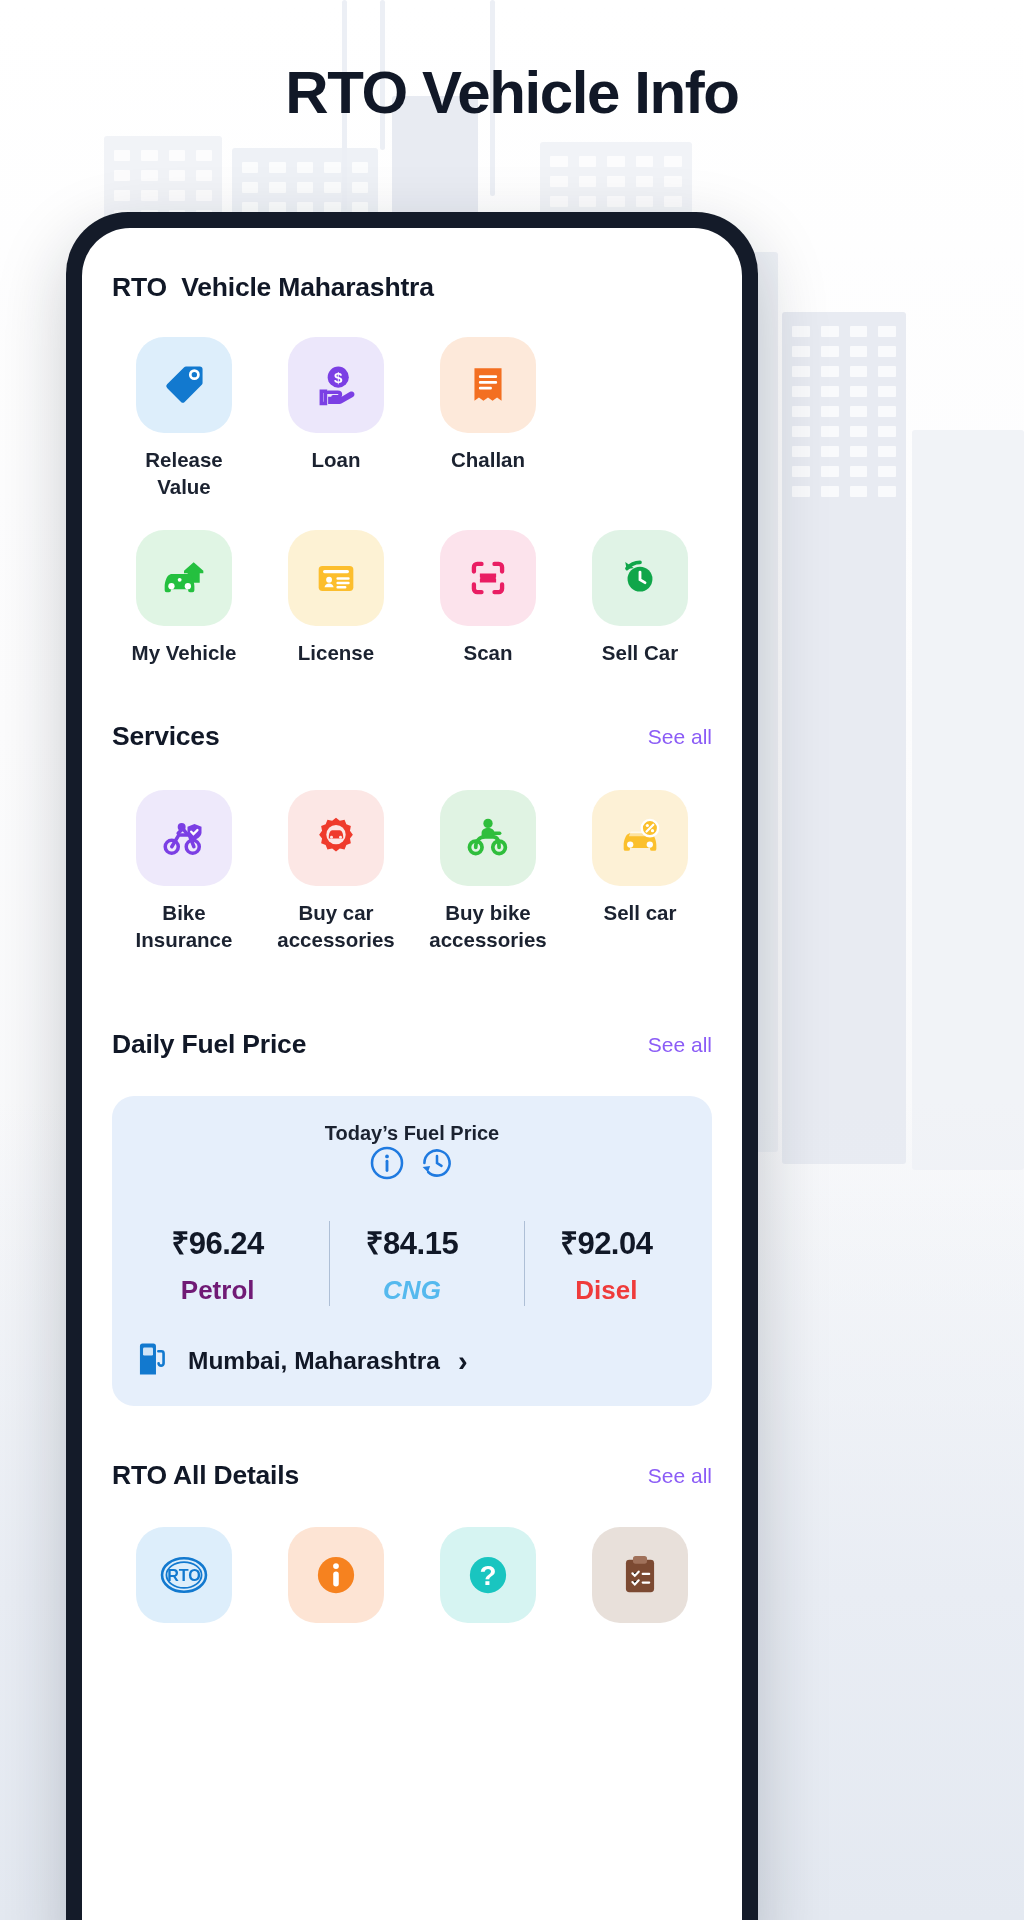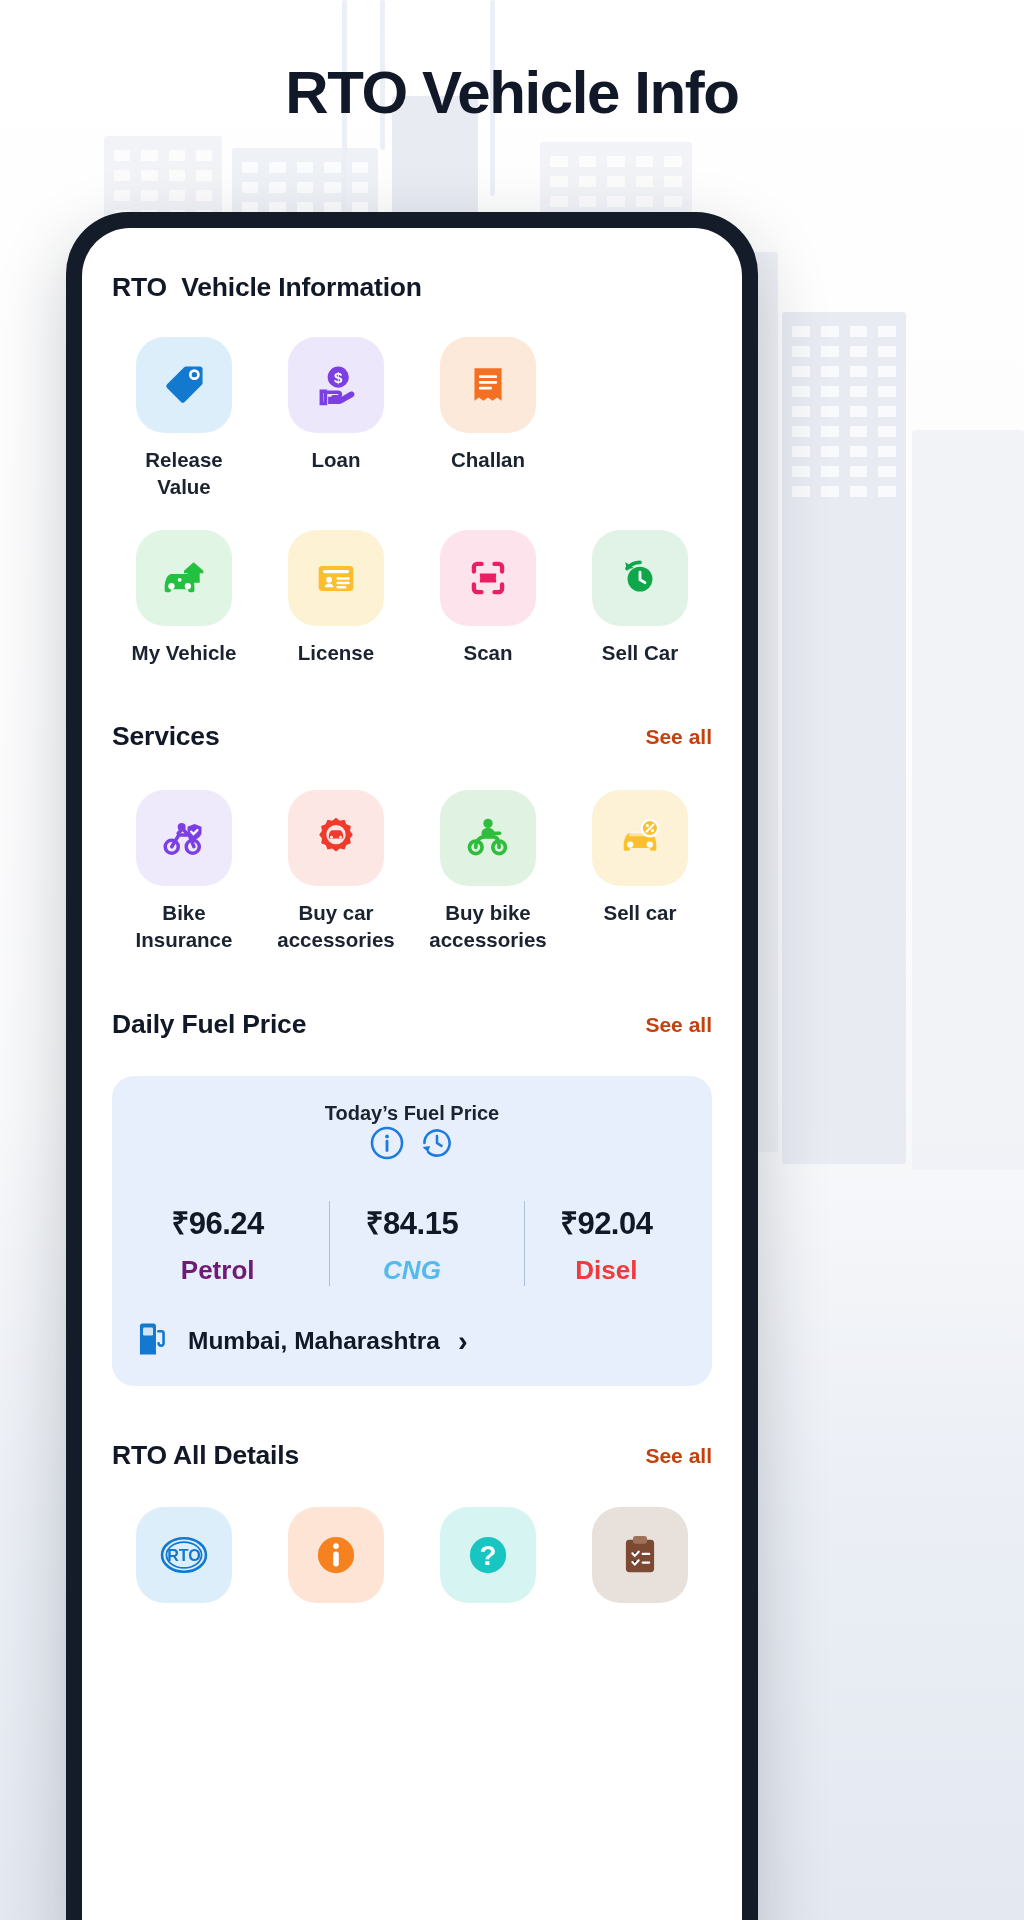--- a/index.html
+++ b/index.html
@@ -99,22 +99,22 @@
     letter-spacing: -0.2px;
     white-space: pre;
   }
   .sec-head {
     display: flex;
     align-items: center;
     justify-content: space-between;
   }
   .see-all {
     font-size: 21px;
-    color: #c2410c;
-    font-weight: bold;
+    color: #8b5cf6;
+    font-weight: normal;
   }
 
   .grid4 {
     display: grid;
     grid-template-columns: repeat(4, 1fr);
     column-gap: 8px;
   }
   .cell {
     display: flex;
     flex-direction: column;
@@ -336,21 +336,21 @@
   <div class="pole" style="left:380px;top:0;height:150px;"></div>
   <div class="pole" style="left:490px;top:0;height:196px;"></div>
   <div class="bg-gradient-bottom"></div>
 </div>
 
 <div class="page-title">RTO Vehicle Info</div>
 
 <div class="phone">
   <div class="screen">
 
-    <div class="sec-title">RTO  Vehicle Information</div>
+    <div class="sec-title">RTO  Vehicle Maharashtra</div>
 
     <div class="grid4" style="margin-top:34px;">
 
 
       <div class="cell">
         <div class="tile" style="background:#ddeefb;">
           <svg width="54" height="54" viewBox="0 0 48 48">
               <path d="M25.8 7.5h12.4c1.3 0 2.3 1 2.3 2.3v12.4c0 .6-.25 1.2-.7 1.65L24.6 39.05a2.3 2.3 0 0 1-3.25 0L8.95 26.65a2.3 2.3 0 0 1 0-3.25L24.15 8.2c.45-.45 1.05-.7 1.65-.7z" fill="#1279cf"></path>
               <circle cx="33.2" cy="14.8" r="3.6" fill="none" stroke="#fff" stroke-width="2.4"></circle>
             </svg>
@@ -500,21 +500,21 @@
               <circle cx="32.5" cy="15.5" r="7" fill="#fbc02d" stroke="#fff" stroke-width="2"></circle>
               <path d="M29.6 18.4l5.8-5.8" stroke="#fff" stroke-width="1.9" stroke-linecap="round"></path>
               <circle cx="30.3" cy="13.3" r="1.35" fill="#fff"></circle>
               <circle cx="34.7" cy="17.7" r="1.35" fill="#fff"></circle>
             </svg>
         </div>
         <div class="cell-label">Sell car</div>
       </div>
     </div>
 
-    <div class="sec-head" style="margin-top:56px;align-items:center;">
+    <div class="sec-head" style="margin-top:76px;align-items:center;">
       <div class="sec-title">Daily Fuel Price</div>
       <div class="see-all">See all</div>
     </div>
 
     <div class="fuel-card" style="margin-top:36px;">
       <div class="fuel-top">
         <div class="fuel-top-title">Today’s Fuel Price</div>
         <div class="fuel-actions">
           <span>
             <svg width="36" height="36" viewBox="0 0 24 24">

